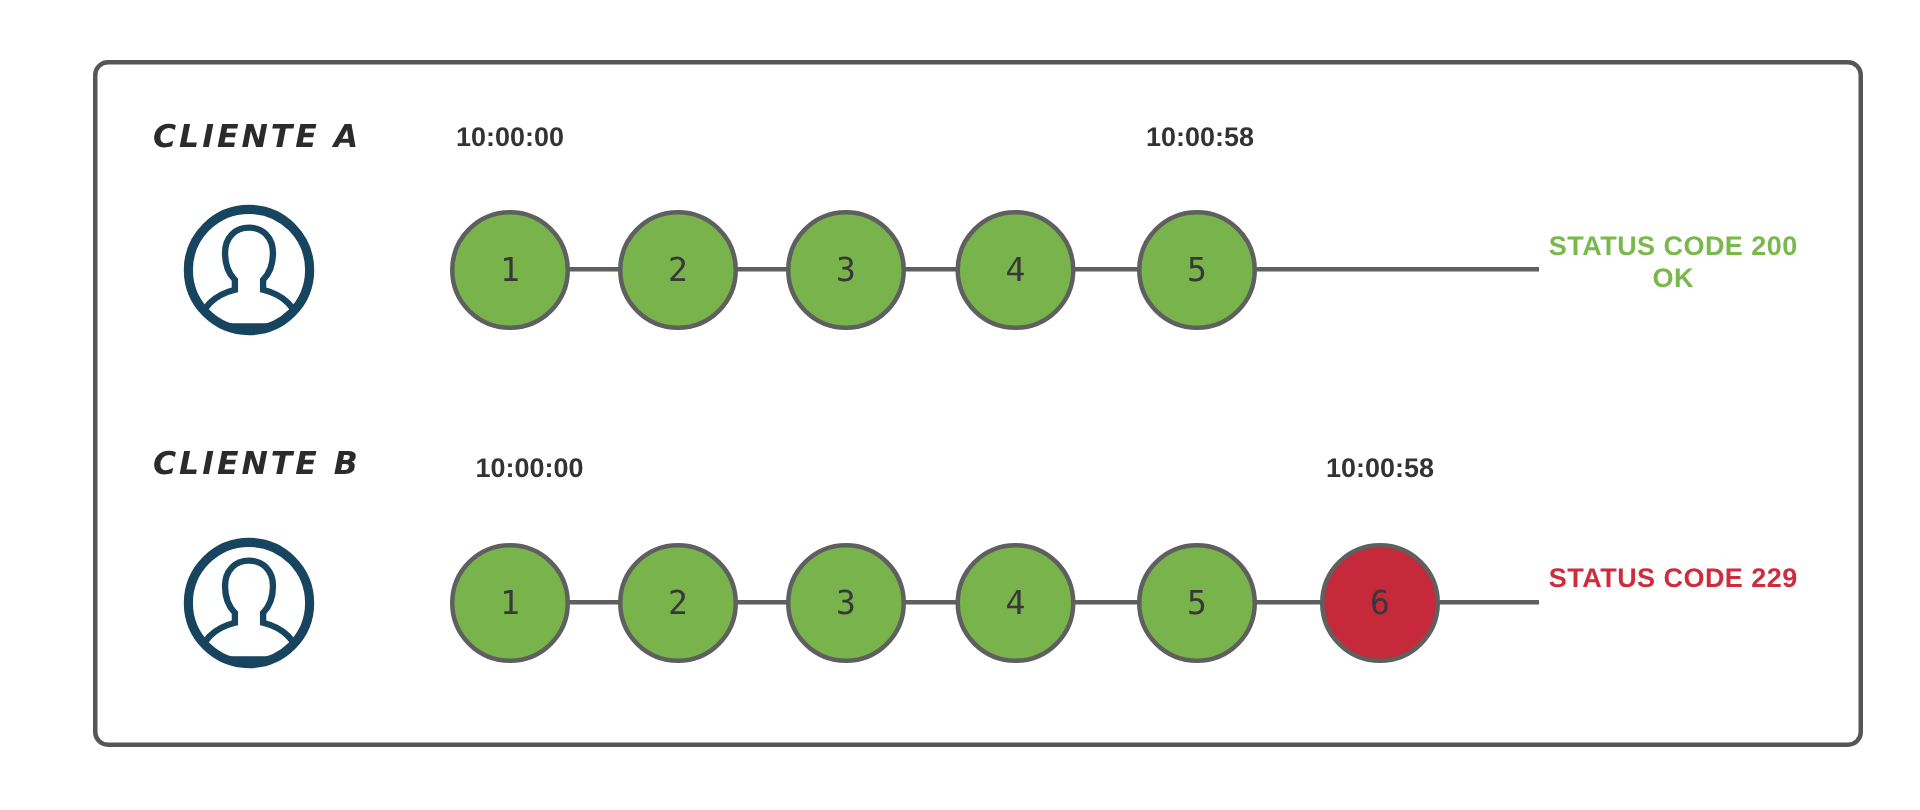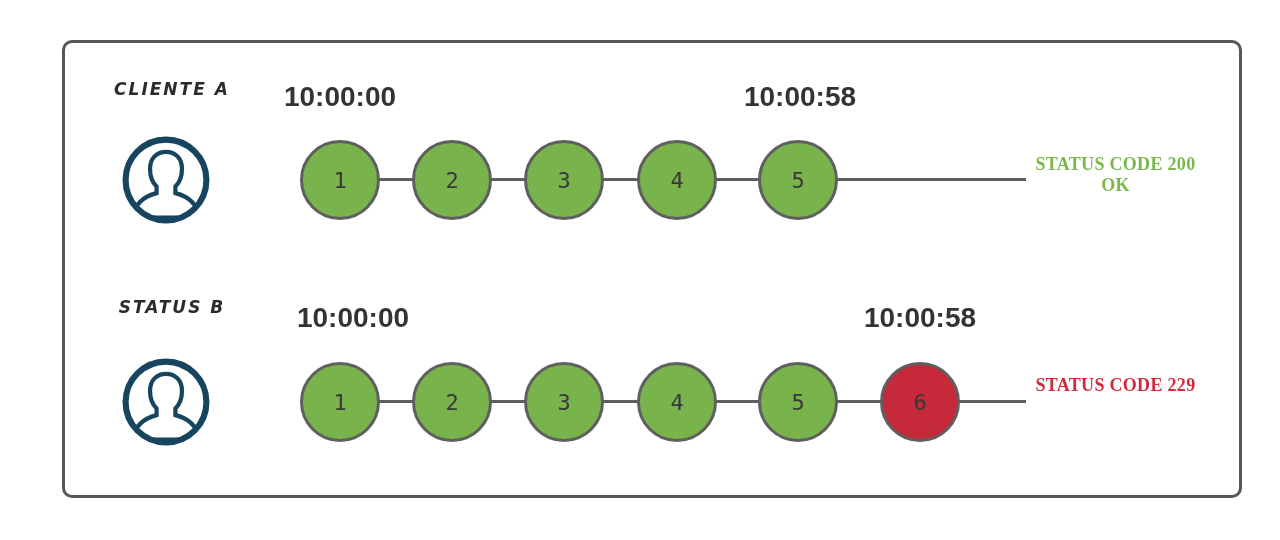--- a/index.html
+++ b/index.html
@@ -24,25 +24,24 @@
     width: 1180px;
     height: 458px;
     border: 3px solid #565656;
     border-radius: 10px;
     box-sizing: border-box;
     background: #ffffff;
   }
   .client-label {
     position: absolute;
     width: 140px;
-    text-align: center;
     font-family: "DejaVu Sans", sans-serif;
     font-style: italic;
     font-weight: bold;
-    font-size: 17px;
+    font-size: 21px;
     letter-spacing: 2px;
     color: var(--label-dark, #2b2b2b);
     white-space: nowrap;
   }
   .row-a .client-label { left: 102px; top: 79px; }
   .row-b .client-label { left: 102px; top: 297px; }
 
   .avatar {
     position: absolute;
     width: 94px;
@@ -80,37 +79,37 @@
   .circle.ok { background: var(--ok-fill, #79b34b); }
   .circle.limited { background: var(--limited-fill, #c6293a); }
   .row-a .circle { top: 140px; }
   .row-b .circle { top: 362px; }
 
   .ts {
     position: absolute;
     transform: translateX(-50%);
     font-family: "Liberation Sans", sans-serif;
     font-weight: bold;
-    font-size: 28px;
+    font-size: 18px;
     color: #333333;
     white-space: nowrap;
   }
   .row-a .ts { top: 81px; }
   .row-b .ts { top: 302px; }
   .row-a .ts-start { left: 340px; }
   .row-a .ts-end   { left: 800px; }
   .row-b .ts-start { left: 353px; }
   .row-b .ts-end   { left: 920px; }
 
   .status {
     position: absolute;
     left: 1028px;
     width: 175px;
     text-align: center;
-    font-family: Liberation Serif, serif;
+    font-family: Liberation Sans, sans-serif;
     font-weight: bold;
     font-size: 18px;
     line-height: 21px;
     letter-spacing: 0.3px;
     white-space: nowrap;
   }
   .row-a .status { top: 154px; color: var(--ok-text, #7ab84c); }
   .row-b .status { top: 375px; color: var(--limited-text, #cf2b3c); }
 </style>
 </head>
@@ -149,21 +148,21 @@
       <div>OK</div>
     </div>
   <div class="circle ok" style="left: 300px;">1</div>
       <div class="circle ok" style="left: 412px;">2</div>
       <div class="circle ok" style="left: 524px;">3</div>
       <div class="circle ok" style="left: 637px;">4</div>
       <div class="circle ok" style="left: 758px;">5</div>
     </section>
 
   <section class="row row-b">
-    <div class="client-label">STATUS B</div>
+    <div class="client-label">CLIENTE B</div>
 
     <div class="avatar">
       <svg viewBox="0 0 100 100" width="94" height="94">
         <defs>
             <clipPath id="clipB">
               <circle cx="50" cy="50" r="42.5"></circle>
             </clipPath>
           </defs>
         <g clip-path="url(#clipB)">
           <path d="M50,20 C40,20 33,27 33,38 C33,46 36,53 40,57 L40,64 C28,67 17,74 14,90 L86,90 C83,74 72,67 60,64 L60,57 C64,53 67,46 67,38 C67,27 60,20 50,20 Z" fill="#ffffff" stroke="#17445f" stroke-width="4.5"></path>

